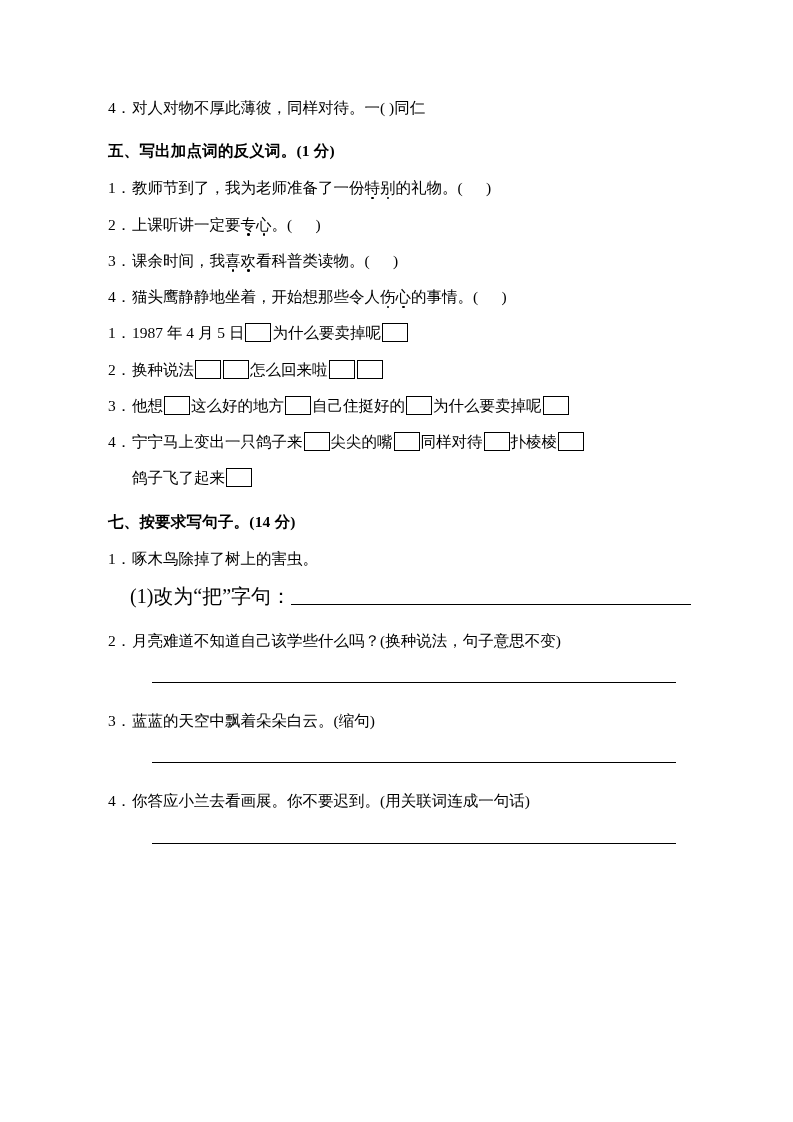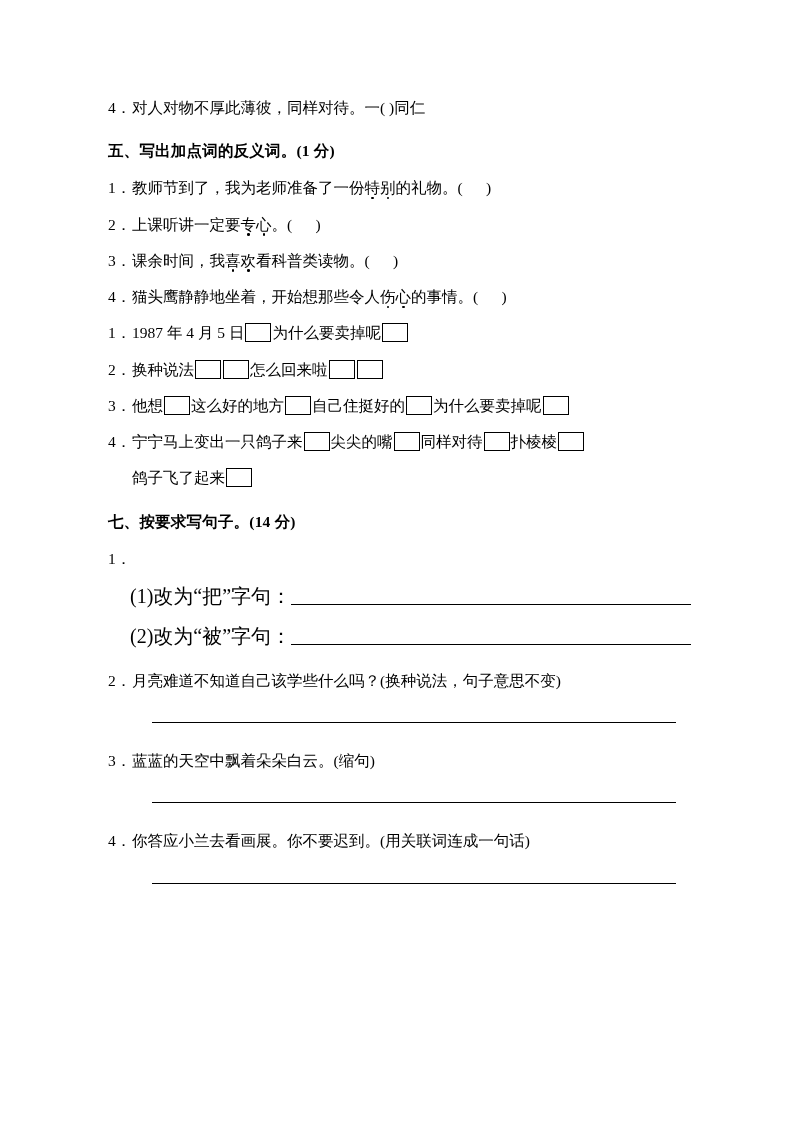--- a/index.html
+++ b/index.html
@@ -154,29 +154,27 @@
   </div>
 
   <div class="q indent">
     <span class="txt"><span>鸽子飞了起来</span><span class="pbox"></span></span>
   </div>
 
   <div class="section-head">七、按要求写句子。(14 分)</div>
 
   <div class="q">
     <span class="num">1．</span>
+    <span class="txt">啄木鸟除掉了树上的害虫。</span>
   </div>
 
   <div class="sub">
     <span>(1)</span><span>改为“把”字句：</span><span class="rule"></span>
   </div>
 
-  <div class="sub">
-    <span>(2)</span><span>改为“被”字句：</span><span class="rule"></span>
-  </div>
 
   <div class="spacer-sm"></div>
 
   <div class="q">
     <span class="num">2．</span>
     <span class="txt">月亮难道不知道自己该学些什么吗？(换种说法，句子意思不变)</span>
   </div>
   <div class="rule-long"></div>
 
   <div class="q">

